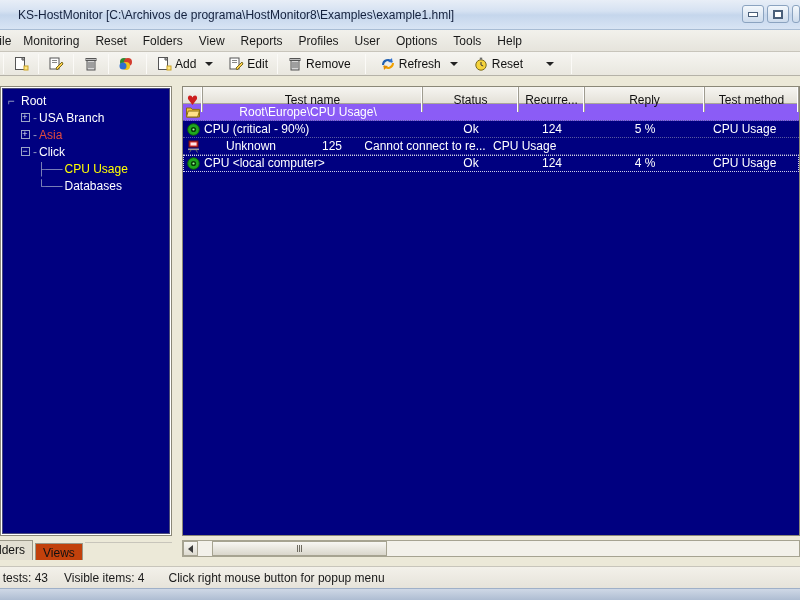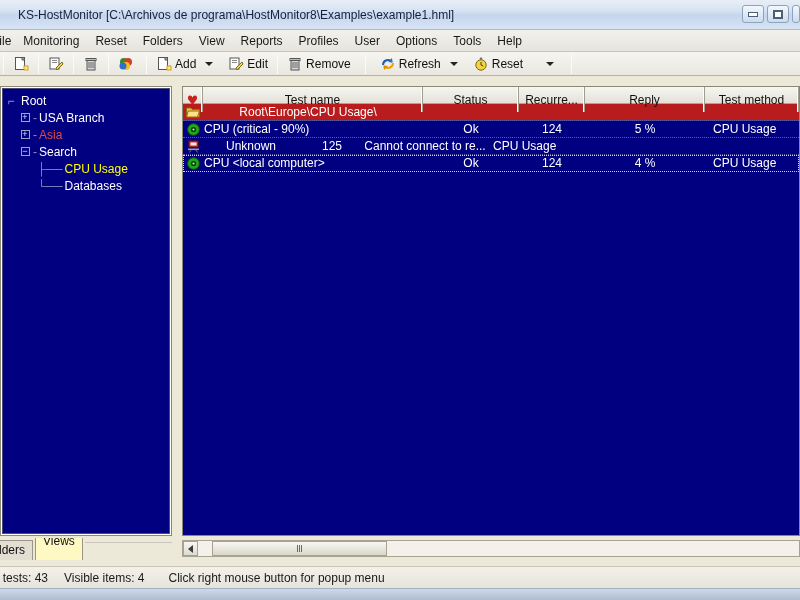--- a/index.html
+++ b/index.html
@@ -137,21 +137,21 @@
   .tree-tab {
     font-size: 12px; color: #111;
     padding: 2px 7px 3px 7px;
     border: 1px solid #9a9788;
     border-bottom: none;
     background: #e2dfd2;
     margin-right: 2px;
     cursor: default;
     white-space: nowrap;
   }
-  .tree-tab.active { background: #fef9c3; padding-bottom: 12px; }
+  .tree-tab.active { background: #c2410c; padding-bottom: 0; }
   .tree-tab.clipped { margin-left: -22px; border-left: none; }
   .tabs-filler { flex: 1; height: 18px; border-top: 1px solid #c8c5bb; }
 
   
   .splitter {
     position: absolute; left: 172px; top: 86px; width: 10px; height: 474px;
     background: #ece9d8;
   }
 
   
@@ -175,21 +175,21 @@
     cursor: default;
   }
   .hcell.first { justify-content: center; }
 
   .row {
     display: flex; height: 17px; align-items: center;
     font-size: 12px; color: #ffffff;
     border-bottom: 1px dotted #5a5aa0;
     white-space: nowrap; cursor: default;
   }
-  .row.selected { background: #b91c1c; gap: 36px; }
+  .row.selected { background: #8b5cf6; gap: 36px; }
   .row.focused { outline: 1px dotted #cfcfe8; outline-offset: -1px; }
   .cell { overflow: hidden; white-space: nowrap; display: flex; align-items: center; height: 17px; }
   .cell.center { justify-content: center; }
   .cell.name { padding-left: 1px; gap: 3px; }
 
   
   .hscroll {
     position: absolute; left: 182px; top: 540px; width: 618px; height: 17px;
     background: #ece9d8;
     border: 1px solid #a6a391;
@@ -396,21 +396,21 @@
         </span>
         <span class="dashline">-</span>
         <span class="tree-label red">Asia</span>
       </div>
 
       <div class="tree-row" style="padding-left:14px;">
         <span class="tw">
           <span class="expander">−</span>
         </span>
         <span class="dashline">-</span>
-        <span class="tree-label">Search</span>
+        <span class="tree-label">Click</span>
       </div>
 
       <div class="tree-row" style="padding-left:34px;">
         <span class="dashline">├──</span>
         <span class="tree-label sel">CPU Usage</span>
       </div>
 
       <div class="tree-row" style="padding-left:34px;">
         <span class="dashline">└──</span>
         <span class="tree-label">Databases</span>

